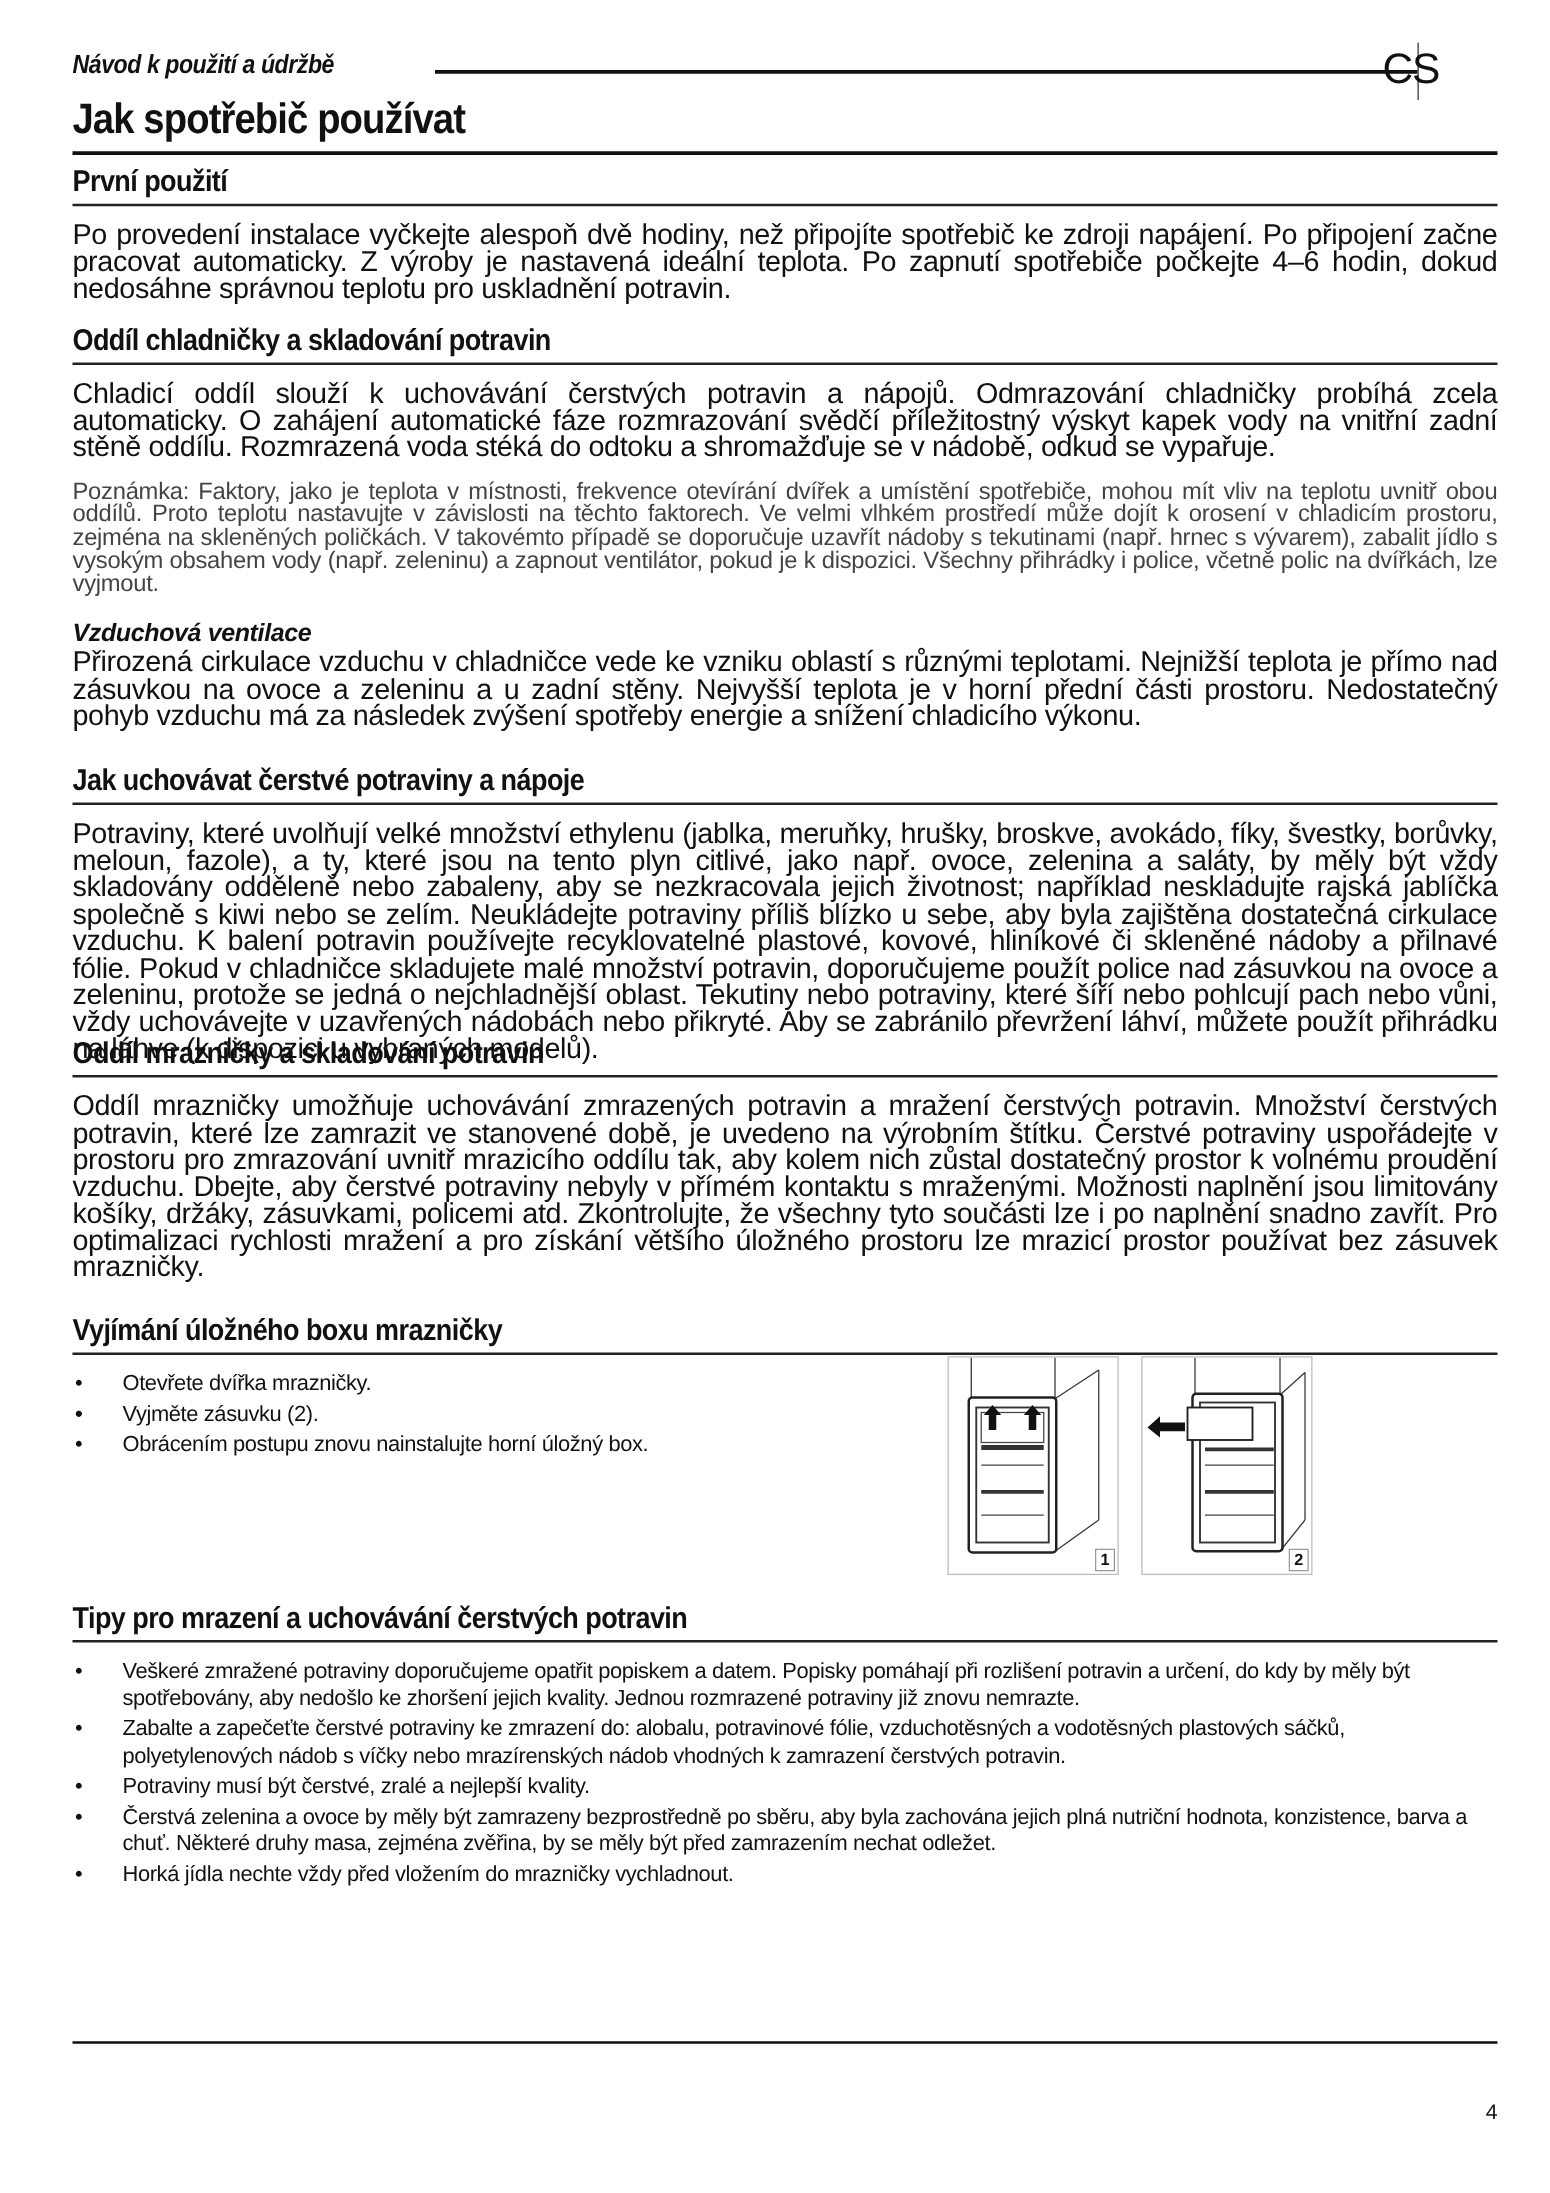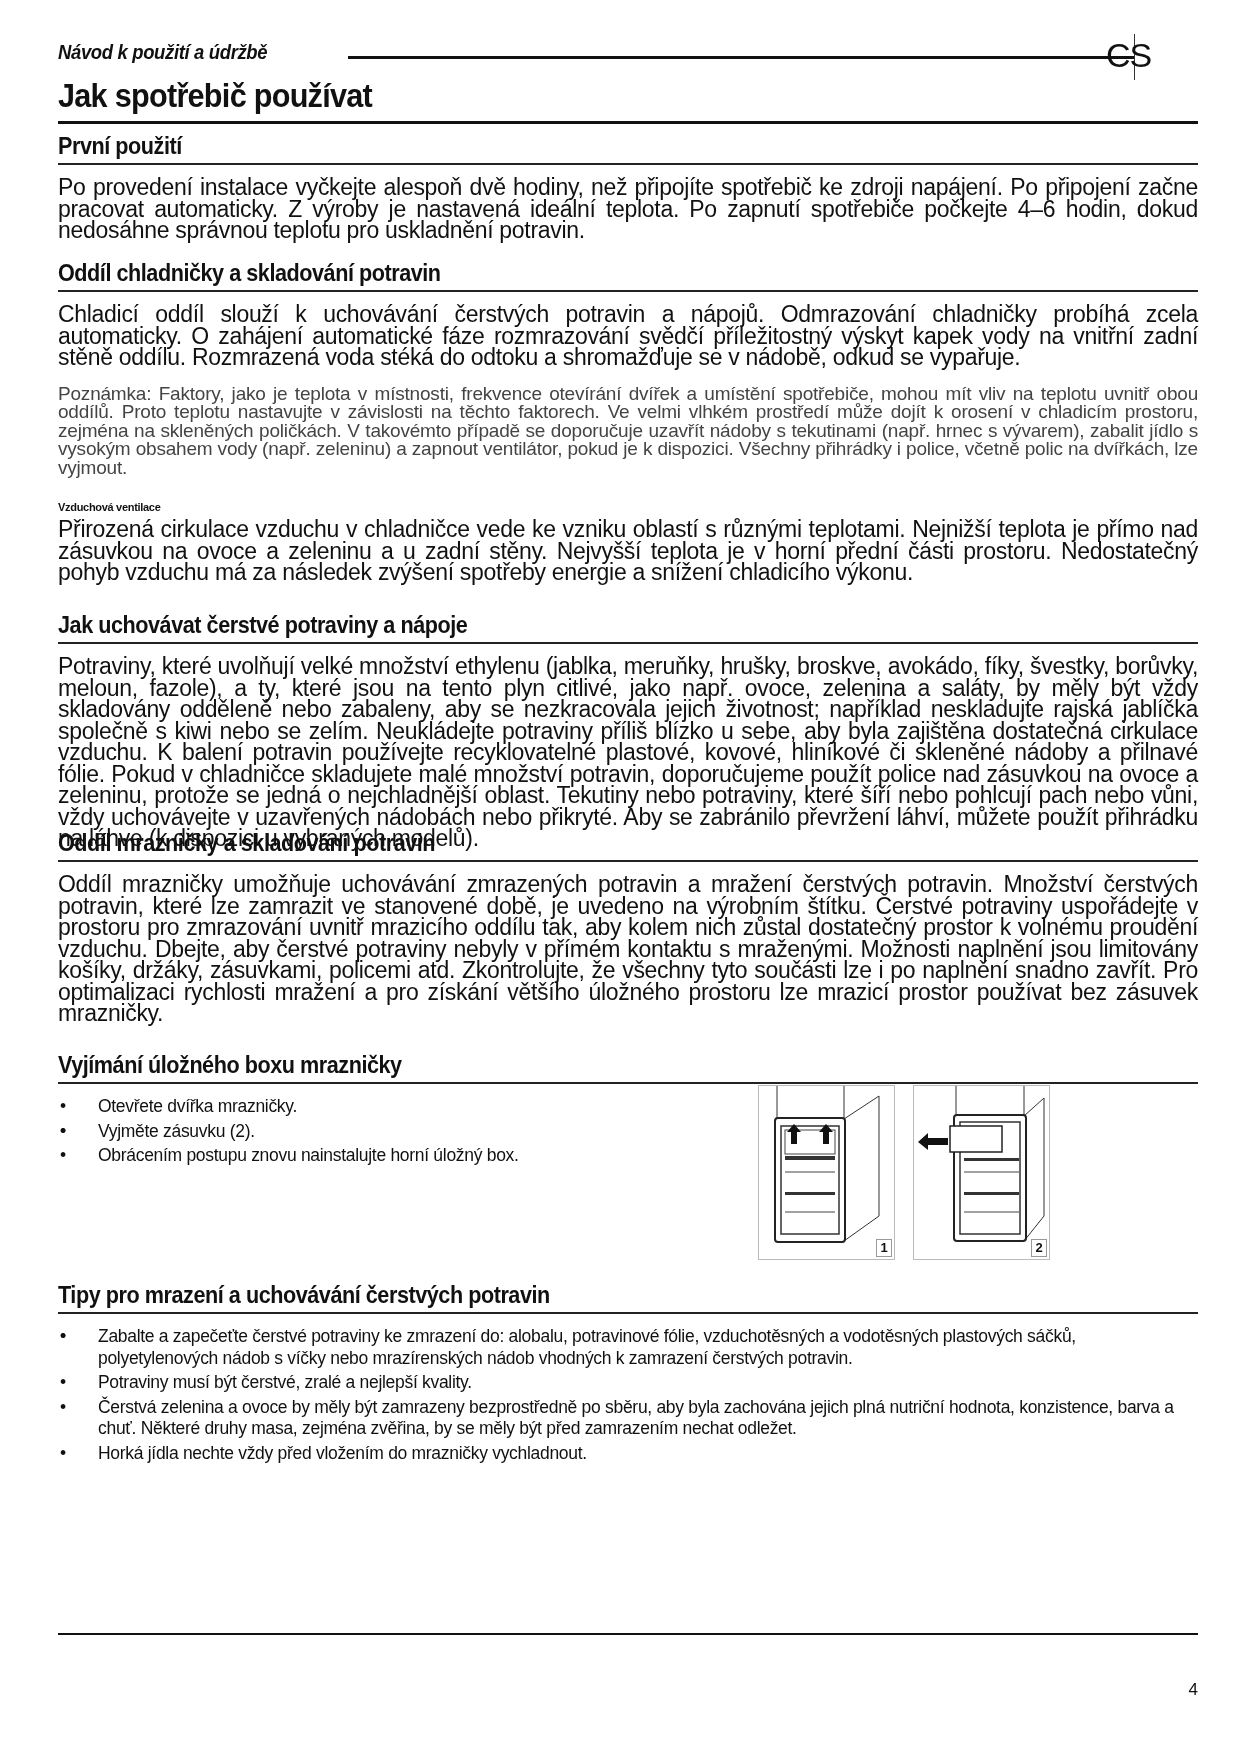--- a/index.html
+++ b/index.html
@@ -28,21 +28,21 @@
       transform: scaleX(0.9); transform-origin: left center; white-space: nowrap;
     }
     .sec-rule { height: 2px; background: #222; margin-top: 2px; }
     .body-p {
       font-size: 23px; line-height: 21.5px; margin: 12px 0 0 0; text-align: justify;
       letter-spacing: -0.3px;
     }
     .note-p {
       font-size: 19px; line-height: 18.5px; margin: 16px 0 0 0; color: #444; text-align: justify; letter-spacing: -0.2px;
     }
-    .sub-h { font-size: 11px; font-weight: bold; margin: 20px 0 0 0; line-height: 20px; letter-spacing: -0.3px; }
+    .sub-h { font-size: 20px; font-weight: bold; margin: 20px 0 0 0; line-height: 20px; letter-spacing: -0.3px; font-style: italic; }
     .sub-p { margin-top: 2px; }
 
     ul.bullets { list-style: none; margin: 12px 0 0 0; padding: 0; }
     ul.bullets li { position: relative; padding-left: 40px; font-size: 17.5px; line-height: 21.5px; margin-bottom: 3px; letter-spacing: -0.3px; }
     ul.bullets li .dot { position: absolute; left: 2px; top: 0; }
 
     .figures { position: absolute; left: 700px; top: 1085px; width: 420px; height: 175px; }
     .fig { position: absolute; top: 0; width: 135px; height: 173px; border: 1px solid #bbb; background: #fff; }
     .fig-num { position: absolute; right: 2px; bottom: 2px; width: 14px; height: 16px; border: 1px solid #999; font-size: 13px; font-weight: bold; text-align: center; line-height: 16px; }
 
@@ -139,21 +139,21 @@
         <polygon points="34,52 14,52 14,47 4,56 14,64 14,59 34,59" fill="#111"></polygon>
       </svg>
       <div class="fig-num">2</div>
     </div>
   </div>
 
   <section class="section" style="top:1280px;">
     <h2 class="sec-h">Tipy pro mrazení a uchovávání čerstvých potravin</h2>
     <div class="sec-rule"></div>
     <ul class="bullets" style="width:1120px;">
-      <li><span class="dot">•</span></li>
+      <li><span class="dot">•</span><span>Veškeré zmražené potraviny doporučujeme opatřit popiskem a datem. Popisky pomáhají při rozlišení potravin a určení, do kdy by měly být spotřebovány, aby nedošlo ke zhoršení jejich kvality. Jednou rozmrazené potraviny již znovu nemrazte.</span></li>
       <li><span class="dot">•</span><span>Zabalte a zapečeťte čerstvé potraviny ke zmrazení do: alobalu, potravinové fólie, vzduchotěsných a vodotěsných plastových sáčků, polyetylenových nádob s víčky nebo mrazírenských nádob vhodných k zamrazení čerstvých potravin.</span></li>
       <li><span class="dot">•</span><span>Potraviny musí být čerstvé, zralé a nejlepší kvality.</span></li>
       <li><span class="dot">•</span><span>Čerstvá zelenina a ovoce by měly být zamrazeny bezprostředně po sběru, aby byla zachována jejich plná nutriční hodnota, konzistence, barva a chuť. Některé druhy masa, zejména zvěřina, by se měly být před zamrazením nechat odležet.</span></li>
       <li><span class="dot">•</span><span>Horká jídla nechte vždy před vložením do mrazničky vychladnout.</span></li>
     </ul>
   </section>
 
   <div class="footer-rule"></div>
   <div class="page-number">4</div>
 </div>

